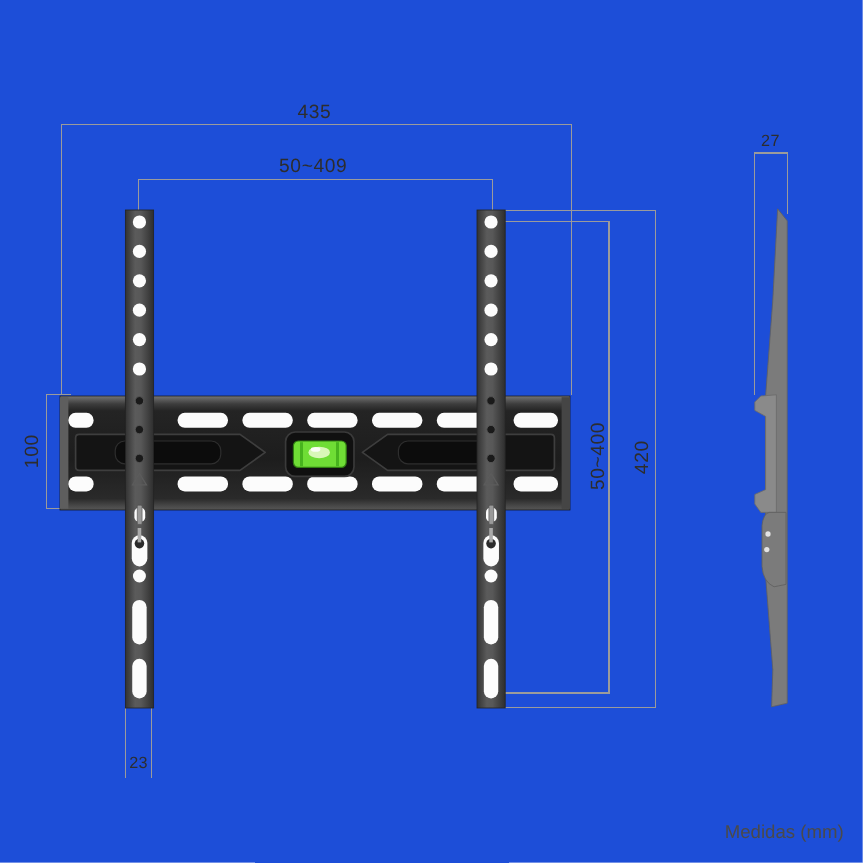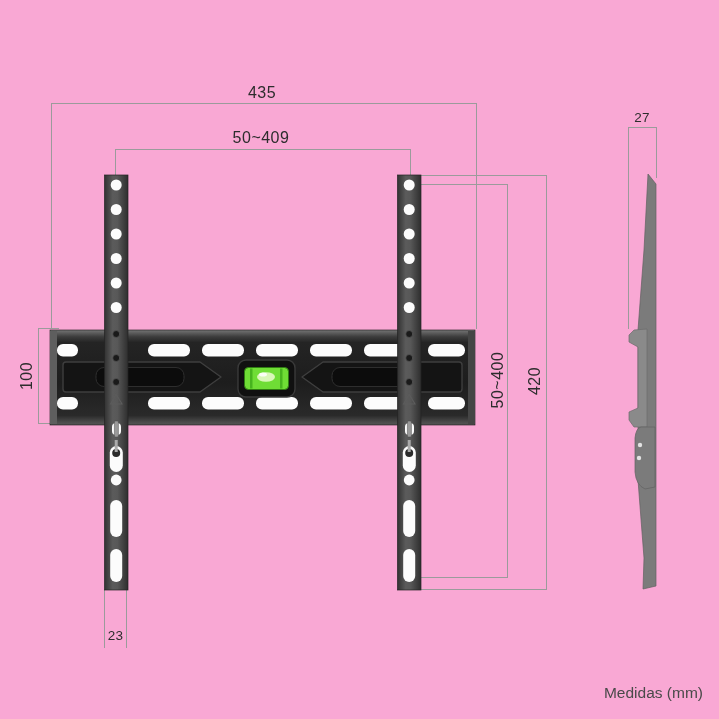--- a/index.html
+++ b/index.html
@@ -1,19 +1,19 @@
 <!DOCTYPE html>
 <html><head>
 <meta charset="utf-8">
 <style>
   html, body { margin: 0; padding: 0; background: #ffffff; }
   #stage {
     position: relative;
     width: 719px; height: 719px;
-    background: #f9a8d4;
+    background: #1d4ed8;
     font-family: "Liberation Sans", sans-serif;
     overflow: hidden;
   }
   svg { display: block; }
   text {
     font-family: "Liberation Sans", sans-serif;
     fill: #2d2d2d;
   }
   .dim-label   { font-size: 16px; letter-spacing: 0.5px; }
   .dim-label-sm{ font-size: 13.5px; letter-spacing: 0.3px; }

